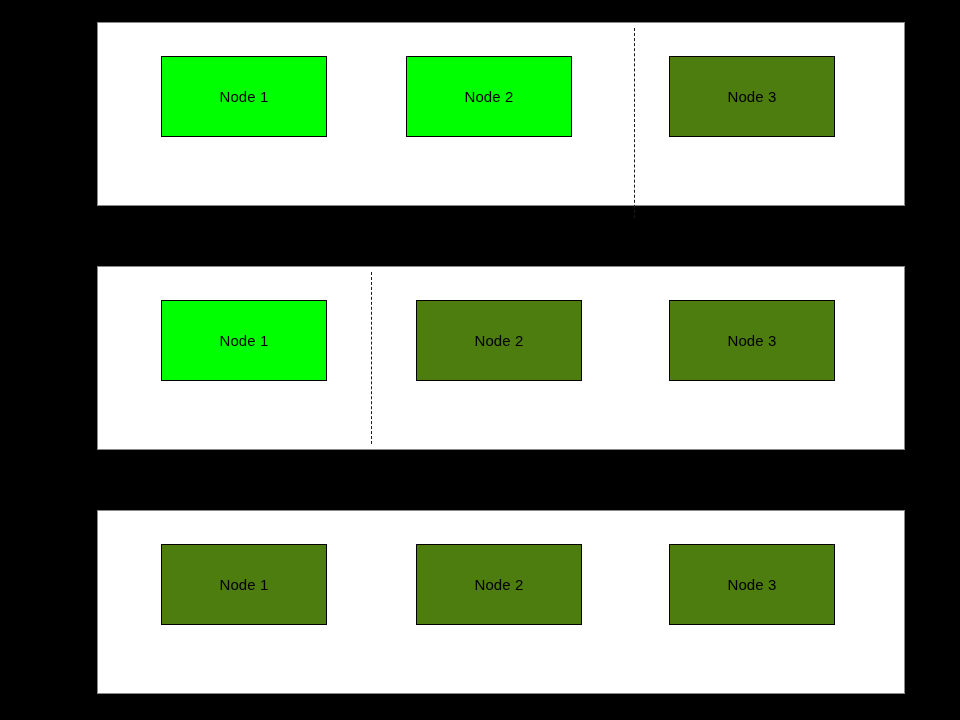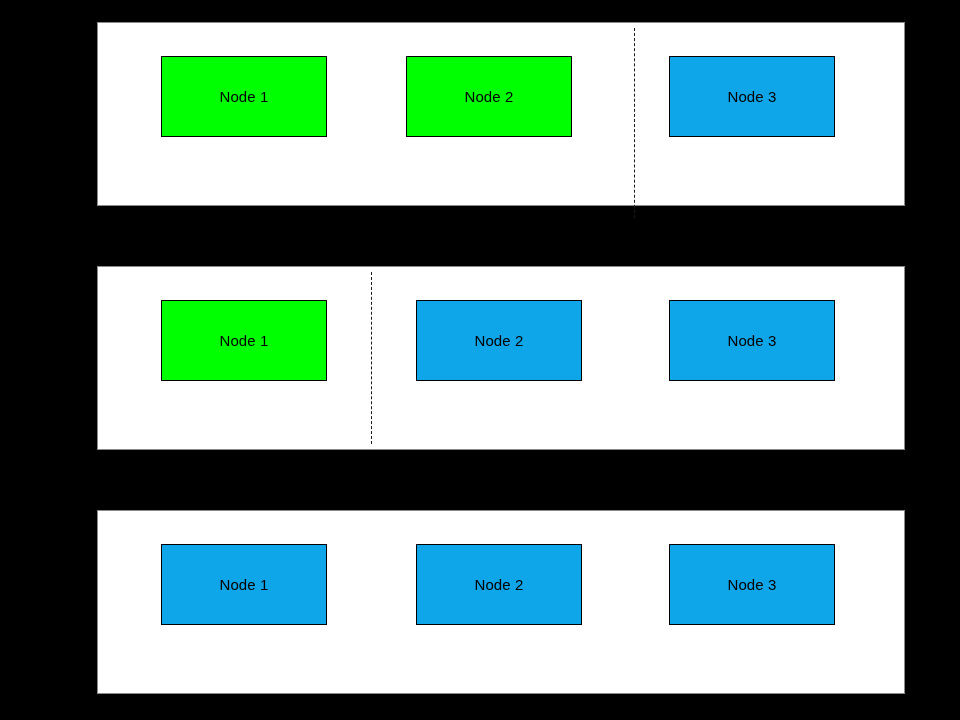--- a/index.html
+++ b/index.html
@@ -33,21 +33,21 @@
     border: 1px solid #000000;
     display: flex;
     align-items: center;
     justify-content: center;
     font-size: 15px;
     color: #000000;
     line-height: 1;
     letter-spacing: 0.1px;
   }
   .node.up   { background: #00ff00; }
-  .node.down { background: #0ea5e9; }
+  .node.down { background: #4d7c0f; }
   .divider {
     position: absolute;
     width: 0;
     border-left: 1px dashed #1a1a1a;
   }
   .caption {
     position: absolute;
     font-size: 15px;
     color: #000000;
     line-height: 23px;

